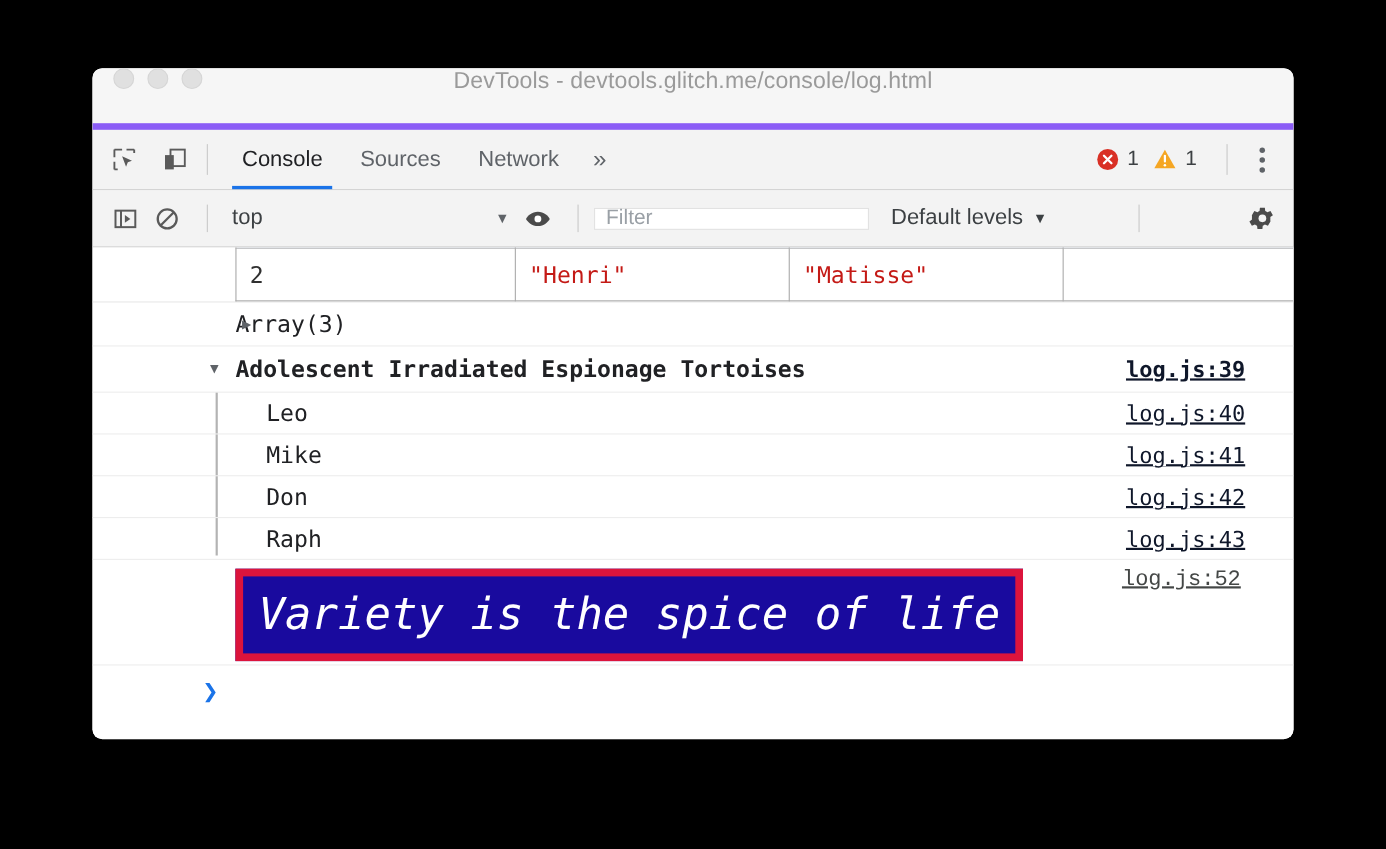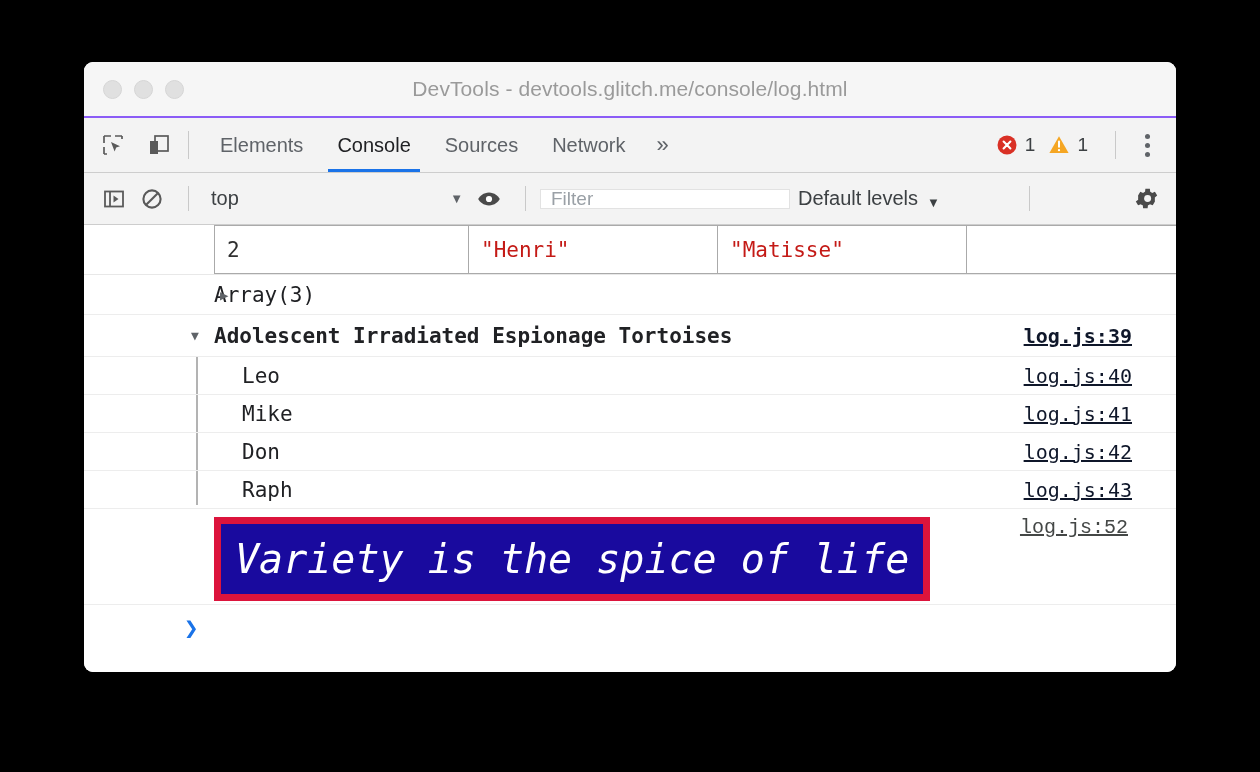--- a/index.html
+++ b/index.html
@@ -28,23 +28,22 @@
     display: flex;
     flex-direction: column;
   }
 
   
   .titlebar {
     position: relative;
     height: 56px;
     flex: 0 0 56px;
     background: #f6f6f6;
-    border-bottom: 2px solid #8b5cf6;
-    display: flex;
-    align-items: center;
+    border-bottom: 6px solid #8b5cf6;
+    display: flex;
   }
   .lights { display: flex; gap: 12px; margin-left: 19px; }
   .light {
     width: 19px; height: 19px; border-radius: 50%;
     background: #e0e0e0;
     border: 1px solid #d6d6d6;
   }
   .win-title {
     position: absolute;
     left: 0; right: 0;
@@ -140,23 +139,23 @@
     width: 250px; height: 20px;
     background: #ffffff;
     border: 1px solid #e2e2e2;
     font-size: 19px;
     color: #9aa0a6;
     padding: 0 10px;
     display: flex; align-items: center;
     font-family: "Liberation Sans", sans-serif;
   }
   .levels {
-    display: flex; align-items: flex-end; gap: 9px;
+    display: flex; align-items: center; gap: 9px;
     font-size: 20px; color: #3c4043;
-    margin-left: 8px;
+    margin-left: 20px;
   }
   .levels .caret { font-size: 13px; color: #3c4043; }
   .gear { margin-left: auto; margin-right: 16px; color: #4a4a4a; display:flex; align-items:center; }
 
   
   .console {
     flex: 1 1 auto;
     background: #ffffff;
     position: relative;
     overflow: hidden;
@@ -303,21 +302,20 @@
         </div>
         <div class="tb-icon">
           <svg width="24" height="24" viewBox="0 0 24 24">
             <rect x="8" y="3" width="13" height="15" fill="none" stroke="#5a5a5a" stroke-width="1.7"></rect>
             <rect x="3" y="8" width="8" height="13" fill="#5a5a5a"></rect>
           </svg>
         </div>
       </div>
       <div class="vdiv"></div>
       <div class="tabs">
-        <div class="tab">Elements</div>
         <div class="tab active">Console</div>
         <div class="tab">Sources</div>
         <div class="tab">Network</div>
         <div class="tab more">»</div>
       </div>
       <div class="tb-right">
         <div class="badge">
           <svg width="22" height="22" viewBox="0 0 22 22">
             <circle cx="11" cy="11" r="9.5" fill="#d93025"></circle>
             <path d="M7.6 7.6l6.8 6.8M14.4 7.6l-6.8 6.8" stroke="#fff" stroke-width="2.1" stroke-linecap="round"></path>

